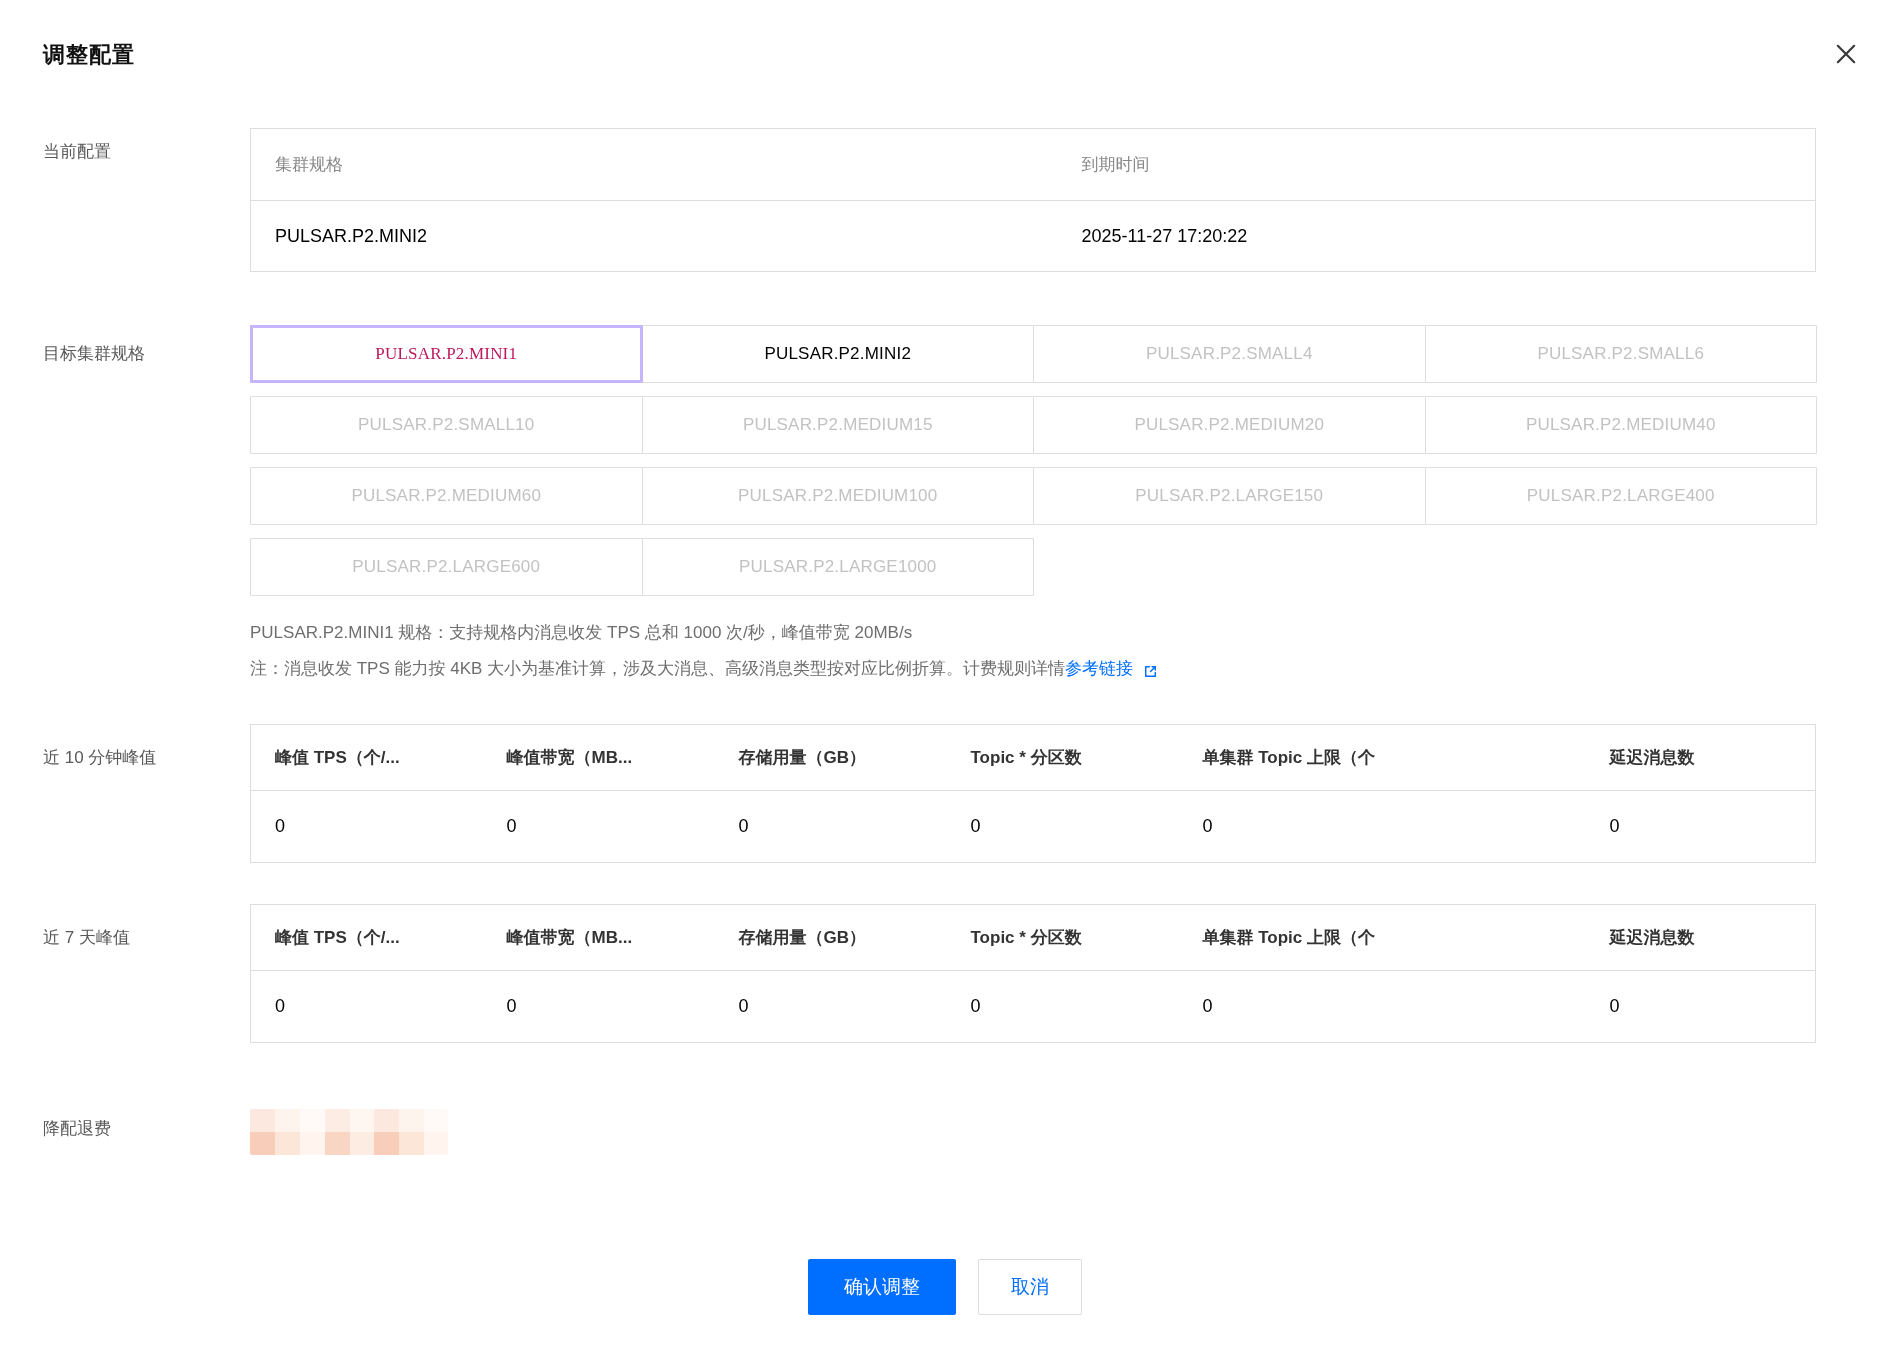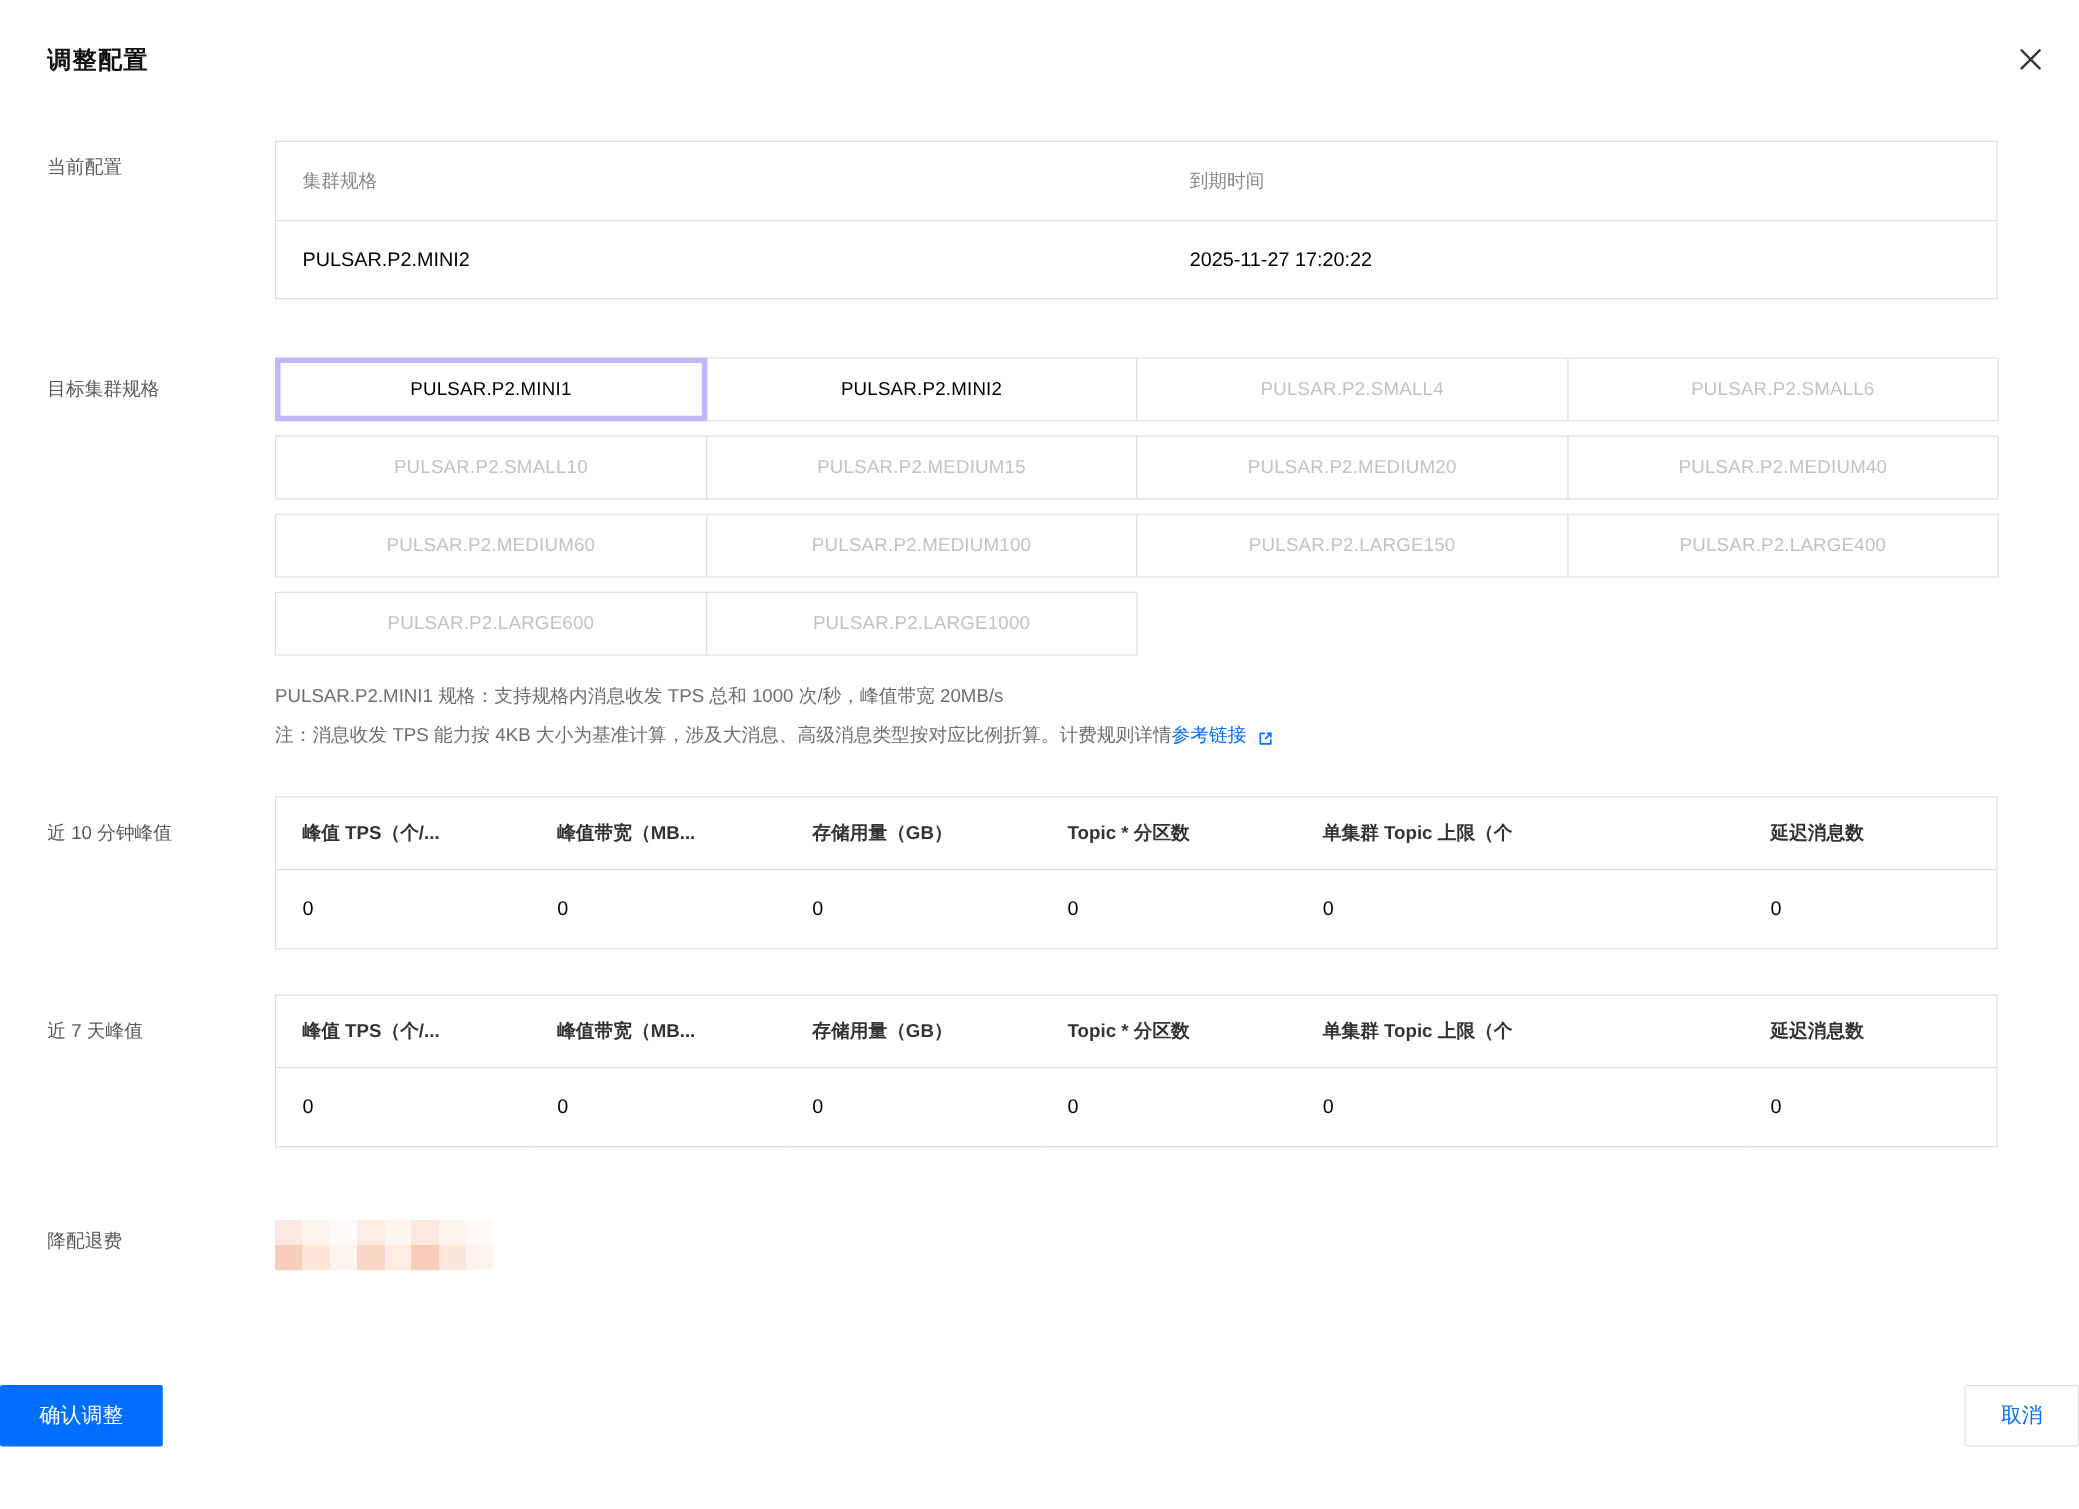--- a/index.html
+++ b/index.html
@@ -44,21 +44,21 @@
   .tile-grid {
     display:grid; grid-template-columns:repeat(4,1fr);
     row-gap:13px; width:1566px;
   }
   .tile {
     height:58px; border:1px solid #ddd; background:#fff;
     display:flex; align-items:center; justify-content:center;
     font-size:17px; color:#000; margin-right:-1px; position:relative;
     cursor:pointer; border-radius:1px; letter-spacing:.2px;
   }
-  .tile.selected { border:5px solid #c4b5fd; color:#000000; z-index:2; }
+  .tile.selected { border:3px solid #c4b5fd; color:#be185d; z-index:2;font-family:Liberation Serif, serif; }
   .tile.disabled { color:#c2c2c2; cursor:default; }
 
   .spec-note { margin:24px 0 0 0; font-size:17px; color:#6e6e6e; line-height:26px; }
   .billing-note { margin:10px 0 0 0; font-size:17px; color:#6e6e6e; line-height:26px; }
   .ref-link { color:#006eff; text-decoration:none; cursor:pointer; display:inline-flex; align-items:center; gap:9px; }
   .ref-link svg { position:relative; top:2px; }
 
   
   .sec-peak10 { margin-top:42px; }
   .sec-peak7  { margin-top:41px; }
@@ -80,21 +80,21 @@
         rgba(255,255,255,0.55) 23px 46px),
       repeating-linear-gradient(90deg,
         #f8cdb9 0 25px,
         #fce6d8 25px 50px,
         #fff5ee 50px 75px,
         #f9d6c4 75px 100px,
         #fdece1 100px 124px);
   }
 
   
-  .footer { display:flex; justify-content:space-between; align-items:center; gap:22px; margin-top:104px; margin-left:-43px; width:1890px; }
+  .footer { display:flex; justify-content:center; align-items:center; gap:22px; margin-top:104px; margin-left:-43px; width:1890px; }
   .btn { height:56px; font-size:19px; border-radius:2px; cursor:pointer; font-family:inherit; }
   .btn-primary { background:#006eff; color:#fff; border:none; padding:0 36px; }
   .btn-secondary { background:#fff; color:#006eff; border:1px solid #dcdcdc; padding:0 32px; }
 </style>
 </head>
 <body>
 
 <div class="dialog">
 
   <div class="dialog-header">

